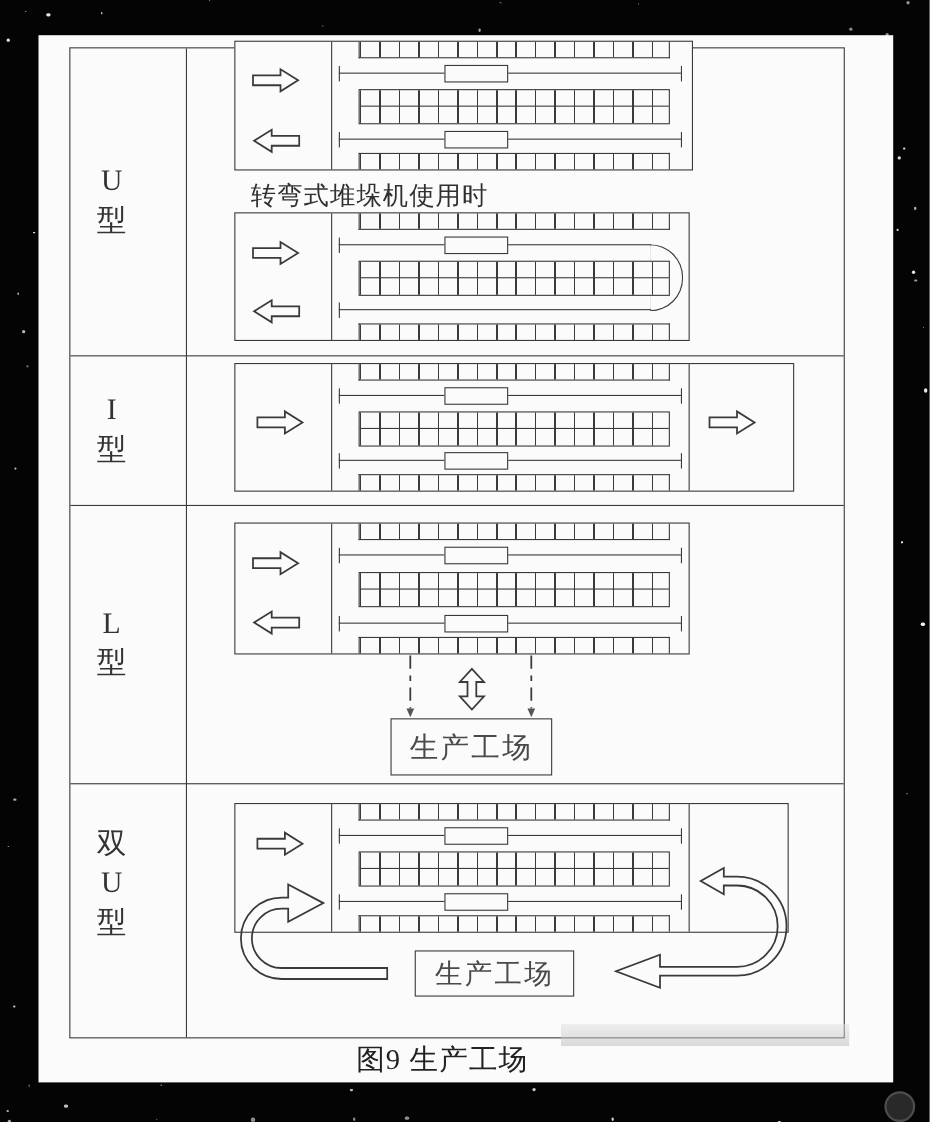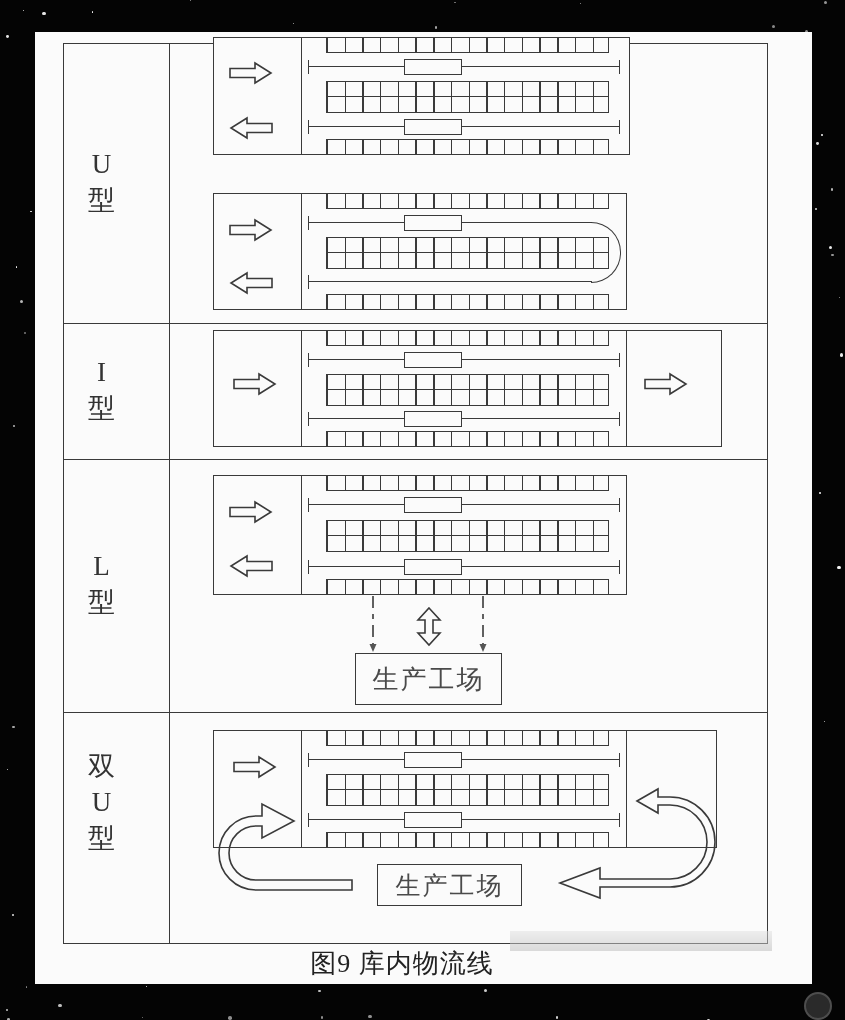--- a/index.html
+++ b/index.html
@@ -435,31 +435,32 @@
           <div class="rail" style="left: 94px; top: 88px; width: 311px;"></div>
           <div class="tbar" style="left: 94px; top: 82px;"></div>
           <div class="tbar" style="left: 405px; top: 82px;"></div>
           <div class="crane" style="left: 190px; top: 80.5px;"></div>
           <svg class="barrow" viewBox="0 0 44 24" style="left: 19px; top: 24px;">
             <path d="M1 7.5 H26 V2 L42 12 L26 22 V16.5 H1 Z" fill="none" stroke="var(--line)" stroke-width="1.6"></path>
           </svg>
         </div>
       </div>
 
+    <div class="note">转弯式堆垛机使用时</div>
 
     <div class="wbox" style="left:320px;top:621px;width:147px;height:52px">
       <span>生产工场</span>
     </div>
     <div class="wbox" style="left:342px;top:832px;width:145px;height:42px;font-size:25px">
       <span>生产工场</span>
     </div>
 
     <div class="smudge"></div>
 
-    <div class="caption">图9  库内物流线</div>
+    <div class="caption">图9  生产工场</div>
 
     <svg class="overlay" viewBox="0 0 777 952">
       <g stroke="#3a3a3a" stroke-width="1.6" fill="none">
         <path d="M317,858 L221,858 A37,37 0 0 1 221,784 L227,784 L227,772 L259,789 L227,806 L227,794 L221,794 A27,27 0 0 0 221,848 L317,848 Z"></path>
         <path d="M602,769 L623,757 L623,765 L635,765 A45,45 0 0 1 635,855 L565,855 L565,866 L525,851 L565,836 L565,847 L635,847 A37,37 0 0 0 635,773 L623,773 L623,781 Z"></path>
         <line x1="338" y1="564" x2="338" y2="612" stroke-dasharray="12 6 5 6"></line>
         <line x1="448" y1="564" x2="448" y2="612" stroke-dasharray="12 6 5 6"></line>
         <path d="M394,576 L405,588 L398,588 L398,601 L405,601 L394,613 L383,601 L390,601 L390,588 L383,588 Z"></path>
       </g>
       <g fill="#555" stroke="none">

